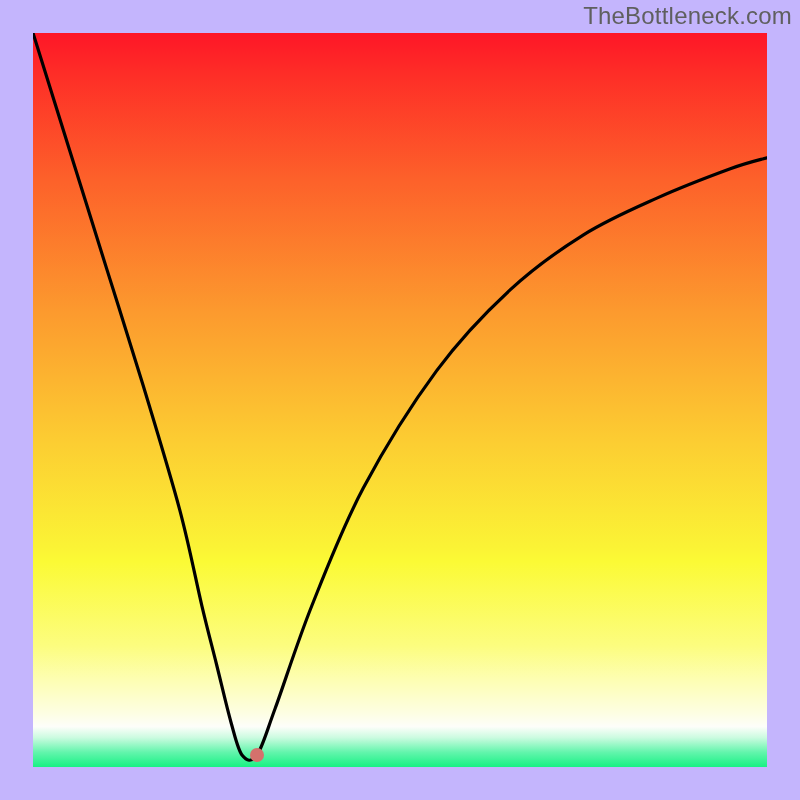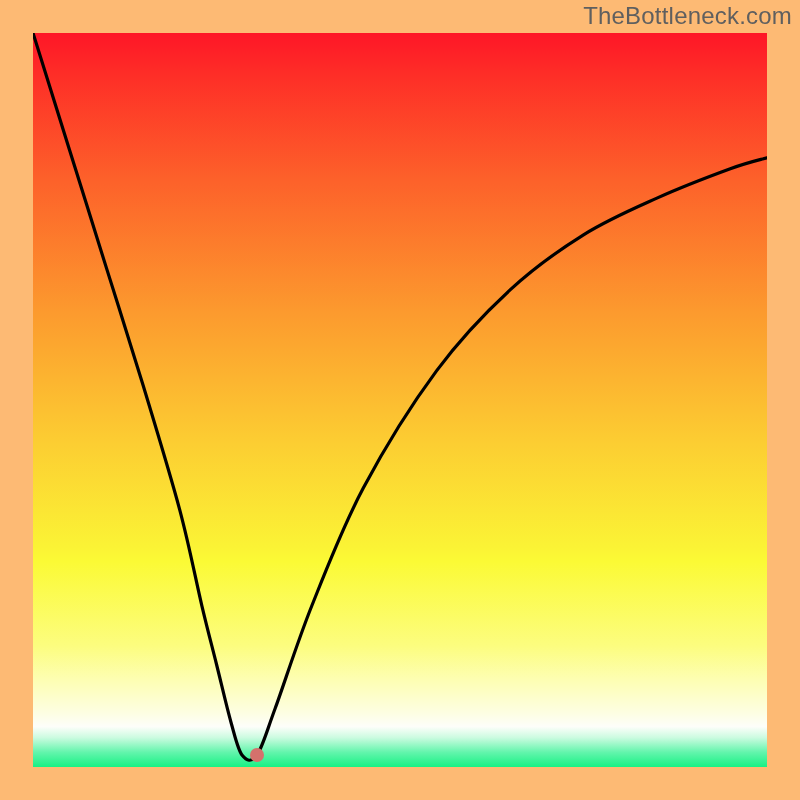--- a/index.html
+++ b/index.html
@@ -8,21 +8,21 @@
     width: 800px;
     height: 800px;
     background: #000;
     font-family: Arial, Helvetica, sans-serif;
     overflow: hidden;
   }
   .frame {
     position: relative;
     width: 800px;
     height: 800px;
-    background: #fdba74;
+    background: #c4b5fd;
   }
   .watermark {
     position: absolute;
     top: 2px;
     right: 8px;
     color: #5f5f5f;
     font-size: 24px;
     font-weight: 400;
     letter-spacing: 0.2px;
     z-index: 4;

